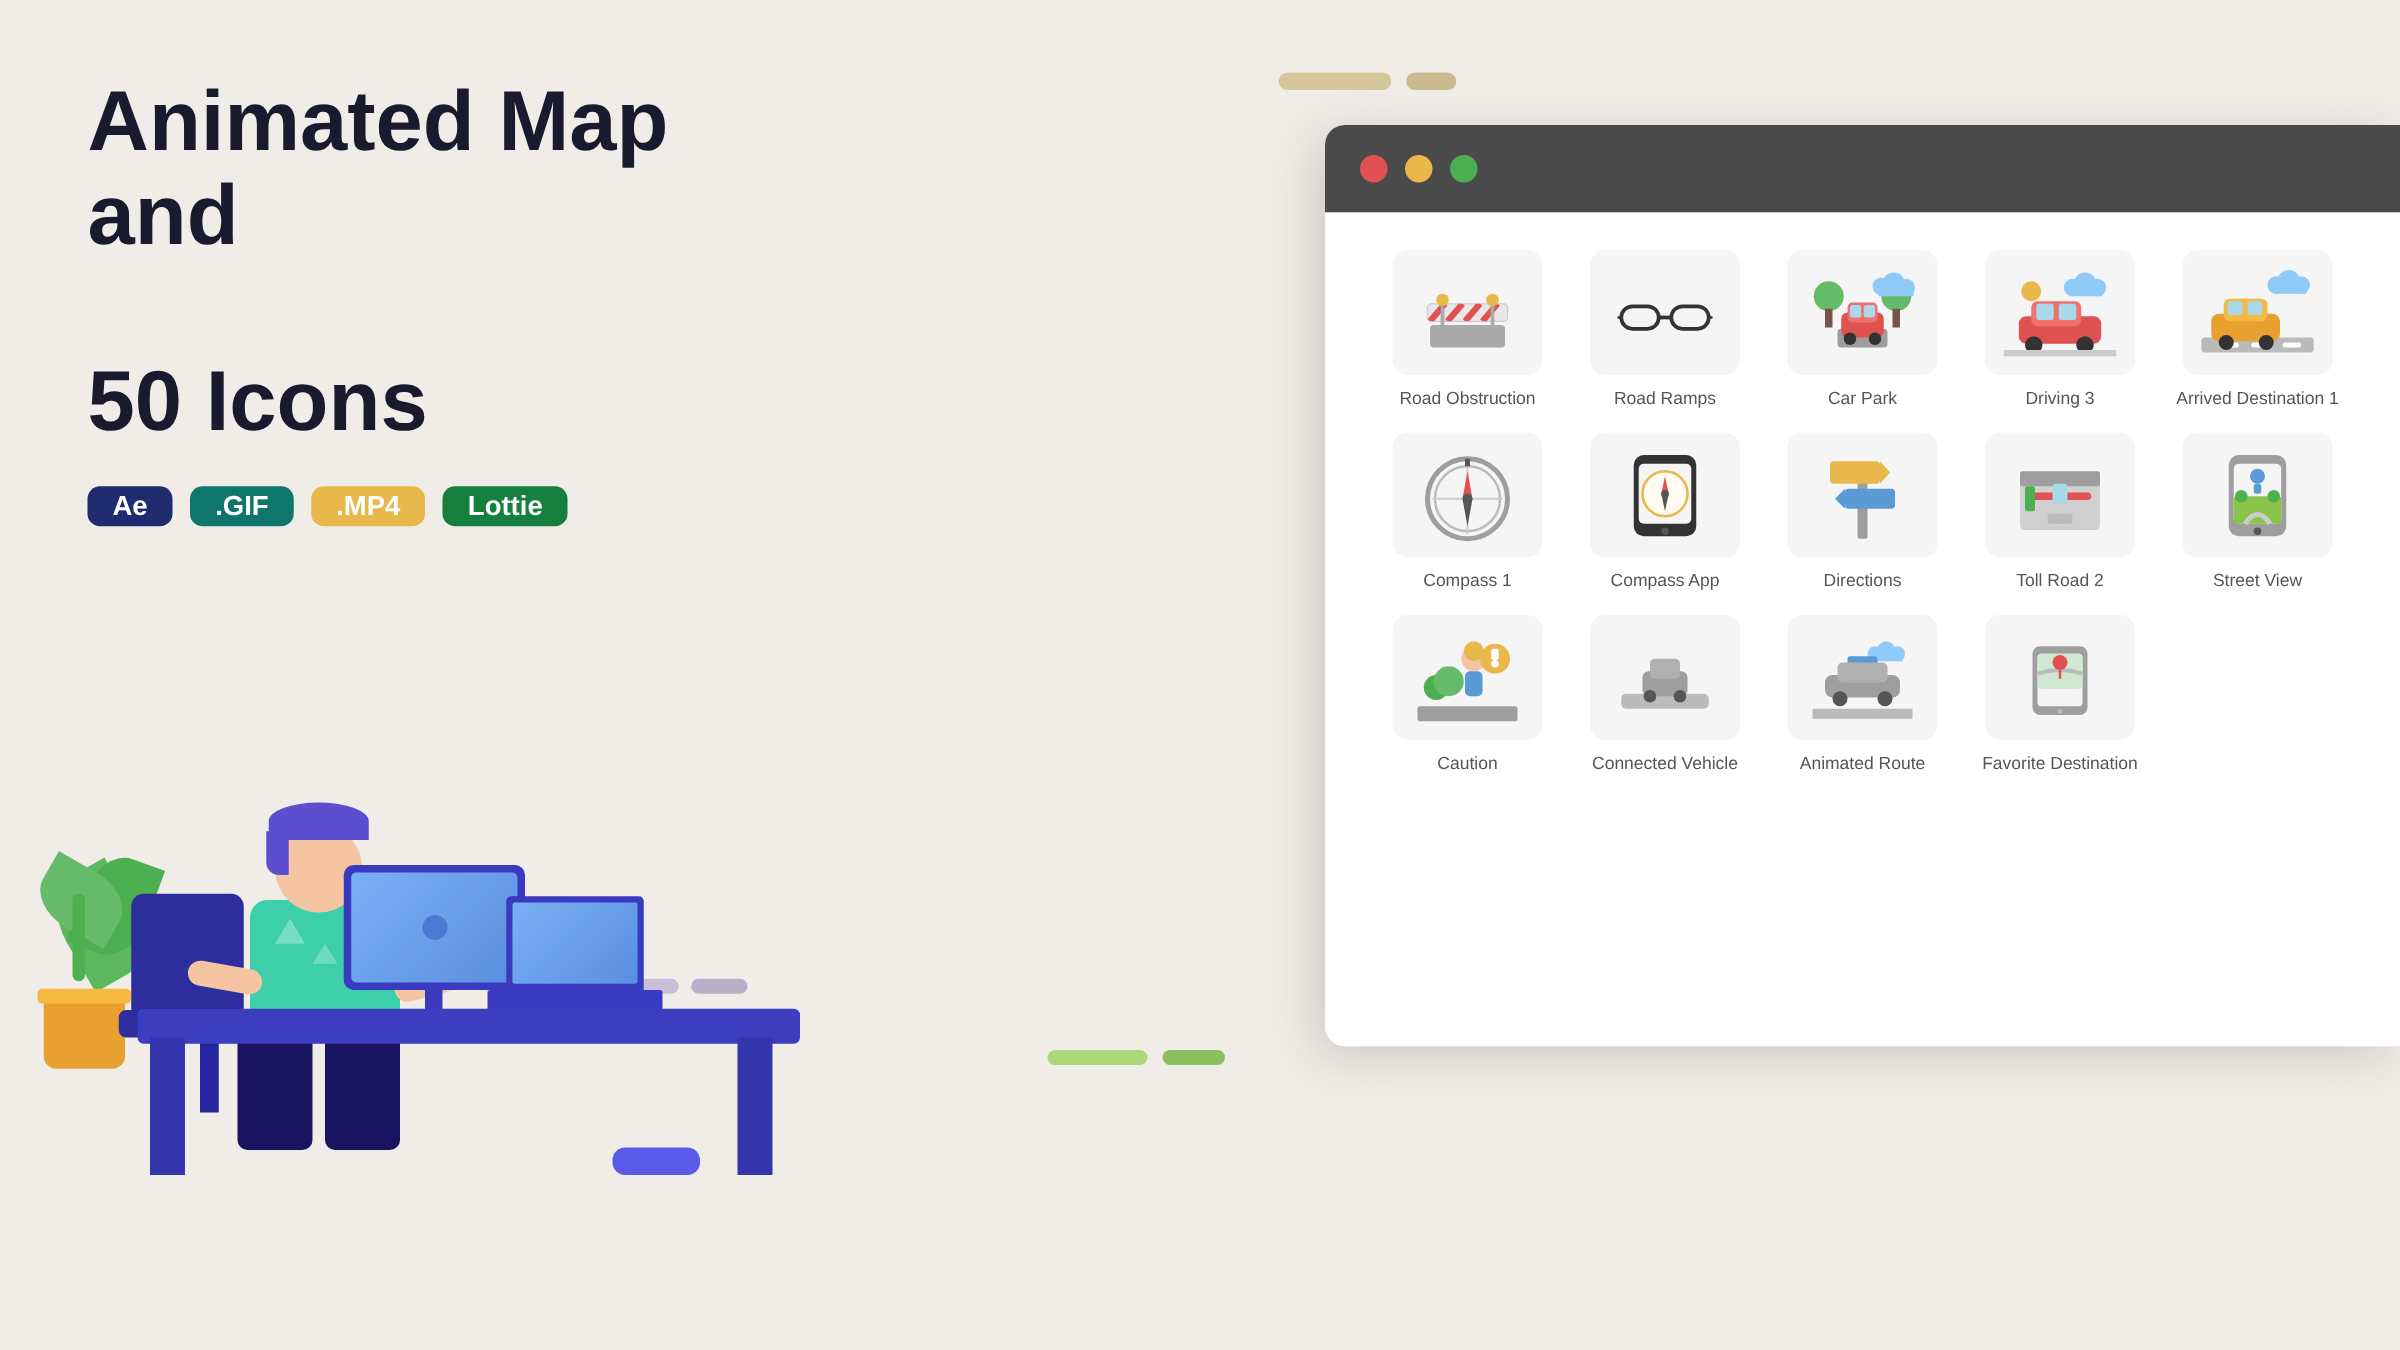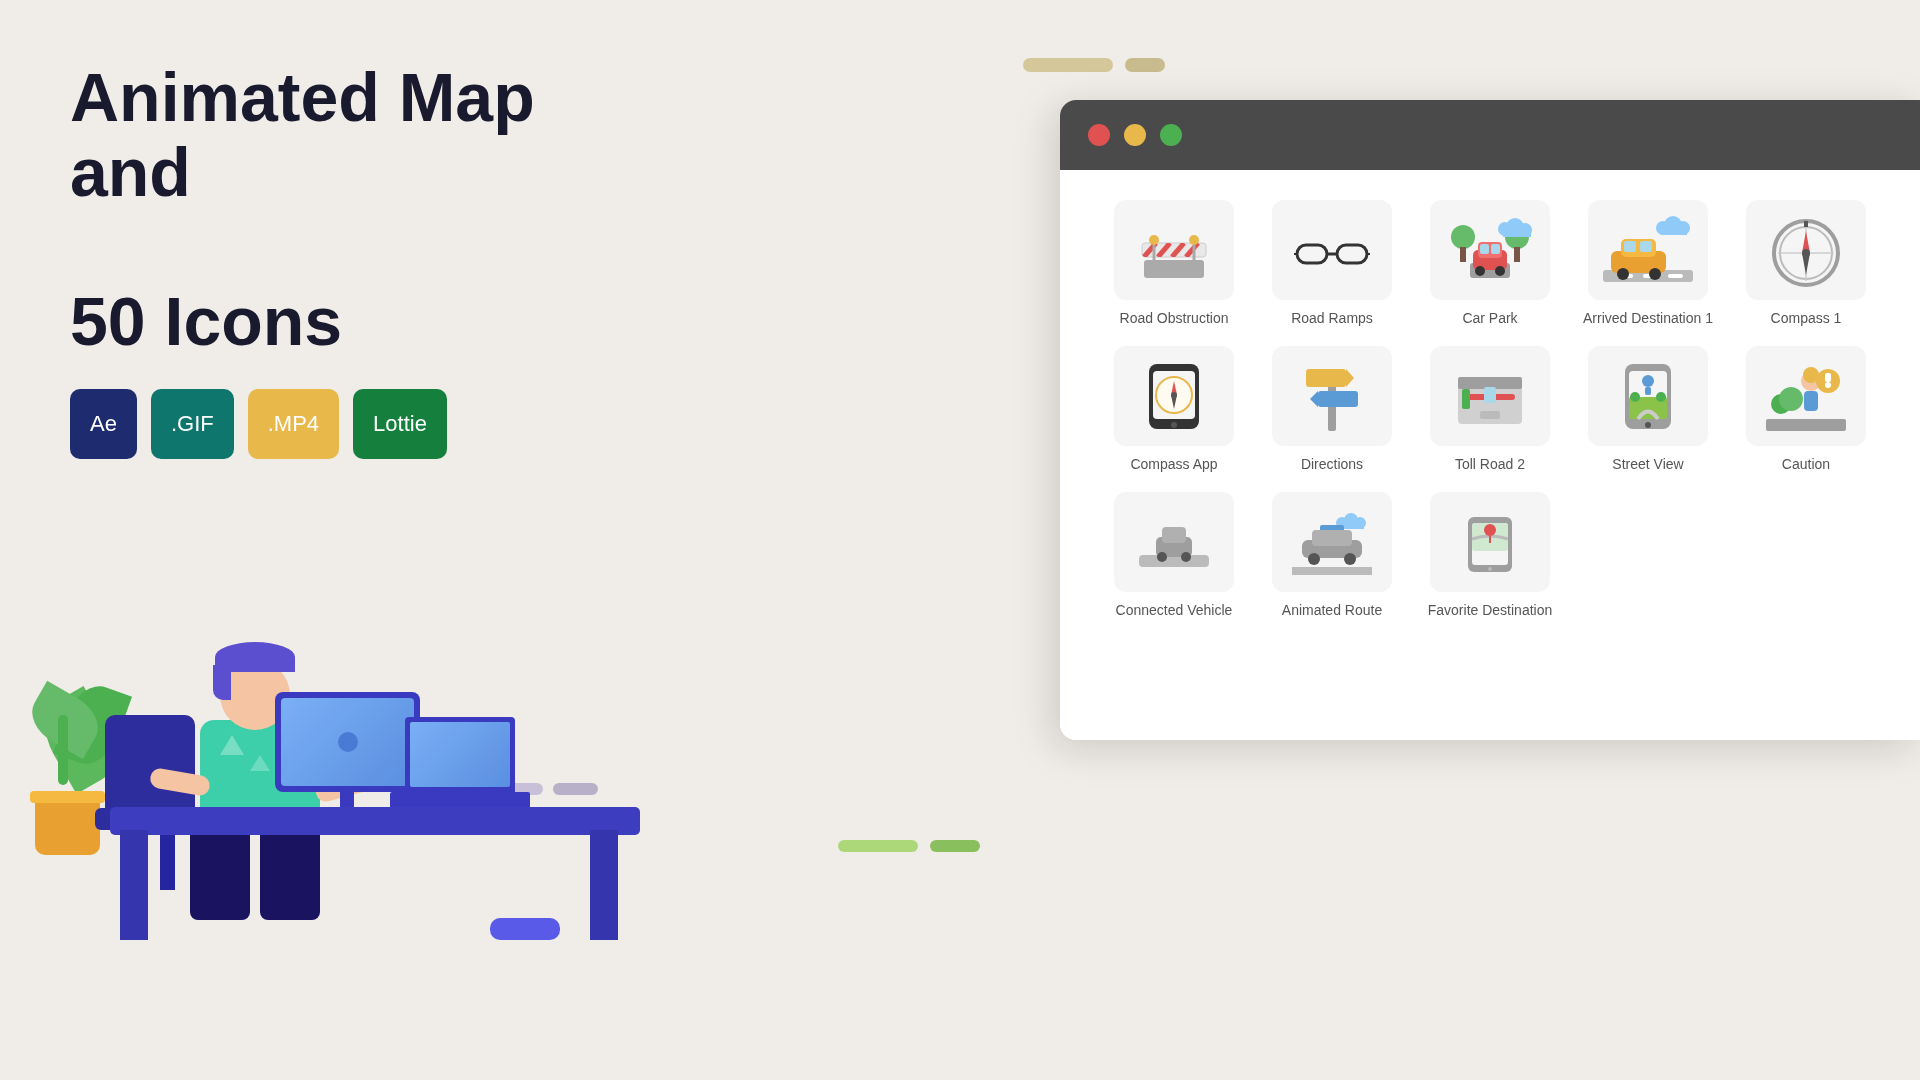--- a/index.html
+++ b/index.html
@@ -28,24 +28,24 @@
       margin-bottom: 30px;
     }
 
     .badges {
       display: flex;
       gap: 14px;
       margin-bottom: 30px;
     }
 
     .badge {
-      padding: 22px 20px;
+      padding: 3px 20px;
       border-radius: 10px;
       font-size: 22px;
-      font-weight: 400;
+      font-weight: 700;
       color: white;
     }
 
     .badge-ae { background: #1e2b6e; }
     .badge-gif { background: #0f766e; }
     .badge-mp4 { background: #e8b84b; }
     .badge-lottie { background: #15803d; }
 
     
     .illustration {
@@ -55,21 +55,21 @@
       width: 600px;
       height: 750px;
     }
 
     
     .mac-window {
       position: absolute;
       right: 0;
       top: 100px;
       width: 860px;
-      height: 640px;
+      height: 737px;
       background: white;
       border-radius: 16px 0 0 16px;
       box-shadow: -8px 8px 40px rgba(0,0,0,0.15);
       overflow: hidden;
       margin-left: 13px;
     }
 
     .mac-titlebar {
       width: 100%;
       height: 70px;
@@ -295,20 +295,45 @@
 
             <circle cx="60" cy="14" r="7" fill="#90caf9"></circle>
             <circle cx="70" cy="12" r="9" fill="#90caf9"></circle>
             <circle cx="80" cy="15" r="7" fill="#90caf9"></circle>
             <rect x="58" y="14" width="28" height="8" fill="#90caf9"></rect>
           </svg>
         </div>
         <span class="icon-label">Car Park</span>
       </div>
 
+      <div class="icon-cell">
+        <div class="icon-box">
+          <svg width="90" height="70" viewBox="0 0 90 70">
+
+            <circle cx="55" cy="15" r="7" fill="#90caf9"></circle>
+            <circle cx="65" cy="12" r="9" fill="#90caf9"></circle>
+            <circle cx="75" cy="15" r="7" fill="#90caf9"></circle>
+            <rect x="53" y="14" width="26" height="8" fill="#90caf9"></rect>
+
+            <circle cx="22" cy="18" r="8" fill="#e8b84b"></circle>
+
+            <rect x="12" y="38" width="66" height="22" rx="6" fill="#e05252"></rect>
+            <rect x="22" y="26" width="40" height="20" rx="5" fill="#f07070"></rect>
+
+            <rect x="26" y="28" width="14" height="13" rx="2" fill="#a8d8ea"></rect>
+            <rect x="44" y="28" width="14" height="13" rx="2" fill="#a8d8ea"></rect>
+
+            <circle cx="24" cy="61" r="7" fill="#333"></circle>
+            <circle cx="65" cy="61" r="7" fill="#333"></circle>
+
+            <rect x="0" y="65" width="90" height="5" fill="#ccc"></rect>
+          </svg>
+        </div>
+        <span class="icon-label">Driving 3</span>
+      </div>
 
       <div class="icon-cell">
         <div class="icon-box">
           <svg width="90" height="70" viewBox="0 0 90 70">
 
             <circle cx="60" cy="13" r="7" fill="#90caf9"></circle>
             <circle cx="70" cy="10" r="9" fill="#90caf9"></circle>
             <circle cx="80" cy="13" r="7" fill="#90caf9"></circle>
             <rect x="58" y="12" width="26" height="8" fill="#90caf9"></rect>
 

